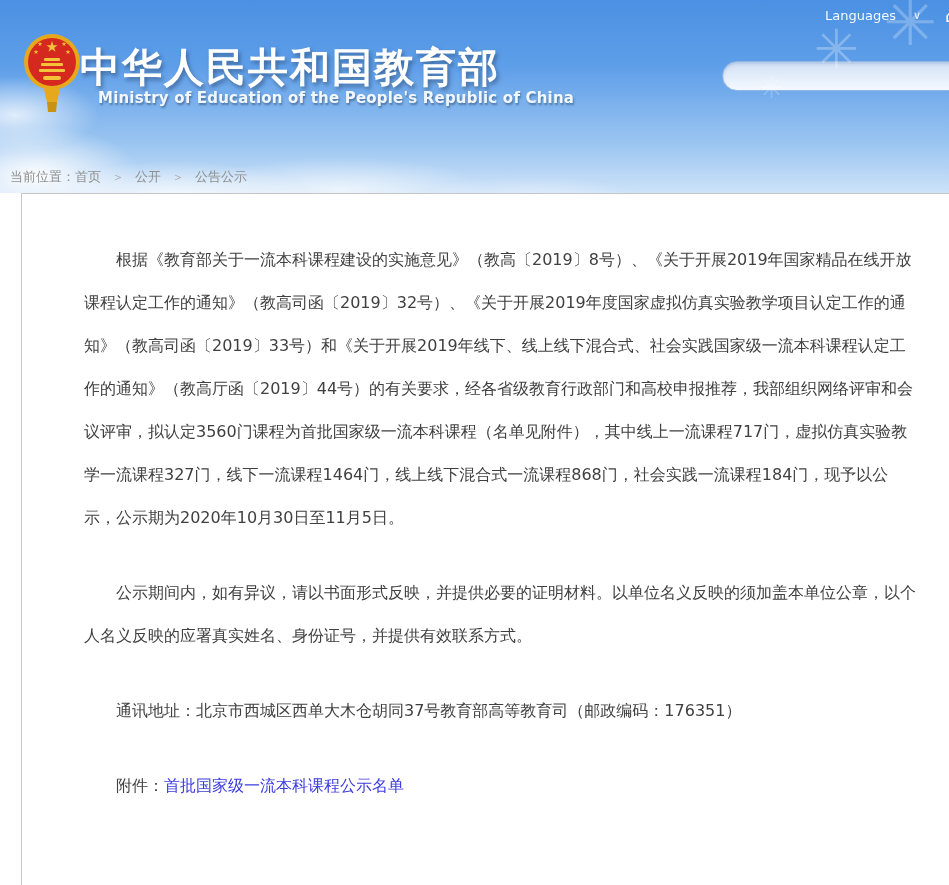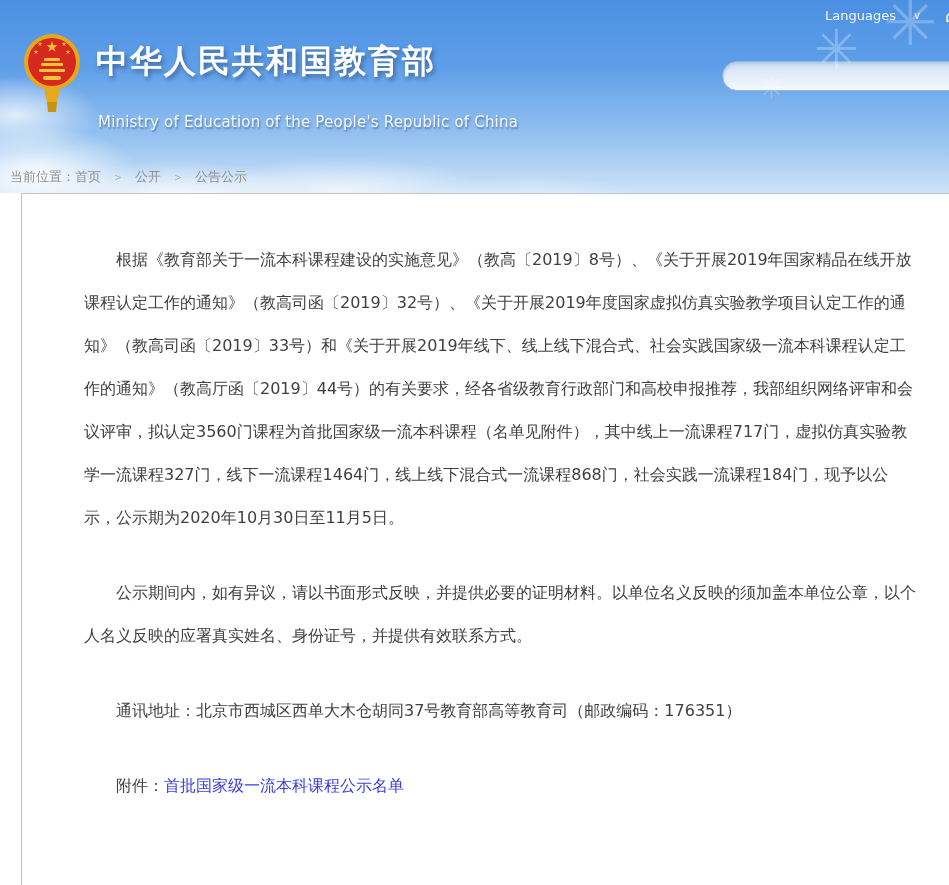--- a/index.html
+++ b/index.html
@@ -21,31 +21,30 @@
   .topbar{
     position:absolute;top:8px;right:28px;color:#f4f8ff;font-size:13px;
     display:flex;align-items:center;gap:5px;
   }
   .topbar .chev{font-size:11px;opacity:.9;}
   .partial-icon{
     position:absolute;top:4px;right:-8px;color:#ffffff;font-size:19px;opacity:.95;
   }
   .emblem{position:absolute;left:23px;top:32px;}
   .brand-cn{
-    position:absolute;left:96px;top:40px;
-    font-size:32px;font-weight:bold;color:#ffffff;letter-spacing:2px;
+    position:absolute;left:80px;top:40px;
+    font-size:40px;font-weight:bold;color:#ffffff;letter-spacing:2px;
     text-shadow:2px 3px 4px rgba(40,70,110,.6);
     white-space:nowrap;
   }
   .brand-en{
     position:absolute;left:98px;top:89px;
-    font-size:15px;font-weight:normal;color:#f2f7fd;letter-spacing:.2px;
+    font-size:15px;font-weight:bold;color:#f2f7fd;letter-spacing:.2px;
     text-shadow:1px 2px 2px rgba(40,70,110,.55);
     white-space:nowrap;
-    margin-top:24px;
   }
   .search-input{
     position:absolute;left:722px;top:61px;width:280px;height:30px;
     border:1px solid #8fb6e4;border-radius:16px;outline:none;
     background:linear-gradient(180deg,#d2e1f6,#f4f9fe);
     box-shadow:inset 0 2px 3px rgba(110,145,195,.35);
     padding:0 16px;font-size:14px;color:#345;
     box-sizing:border-box;
   }
   .dandelion{position:absolute;color:#ffffff;pointer-events:none;}

